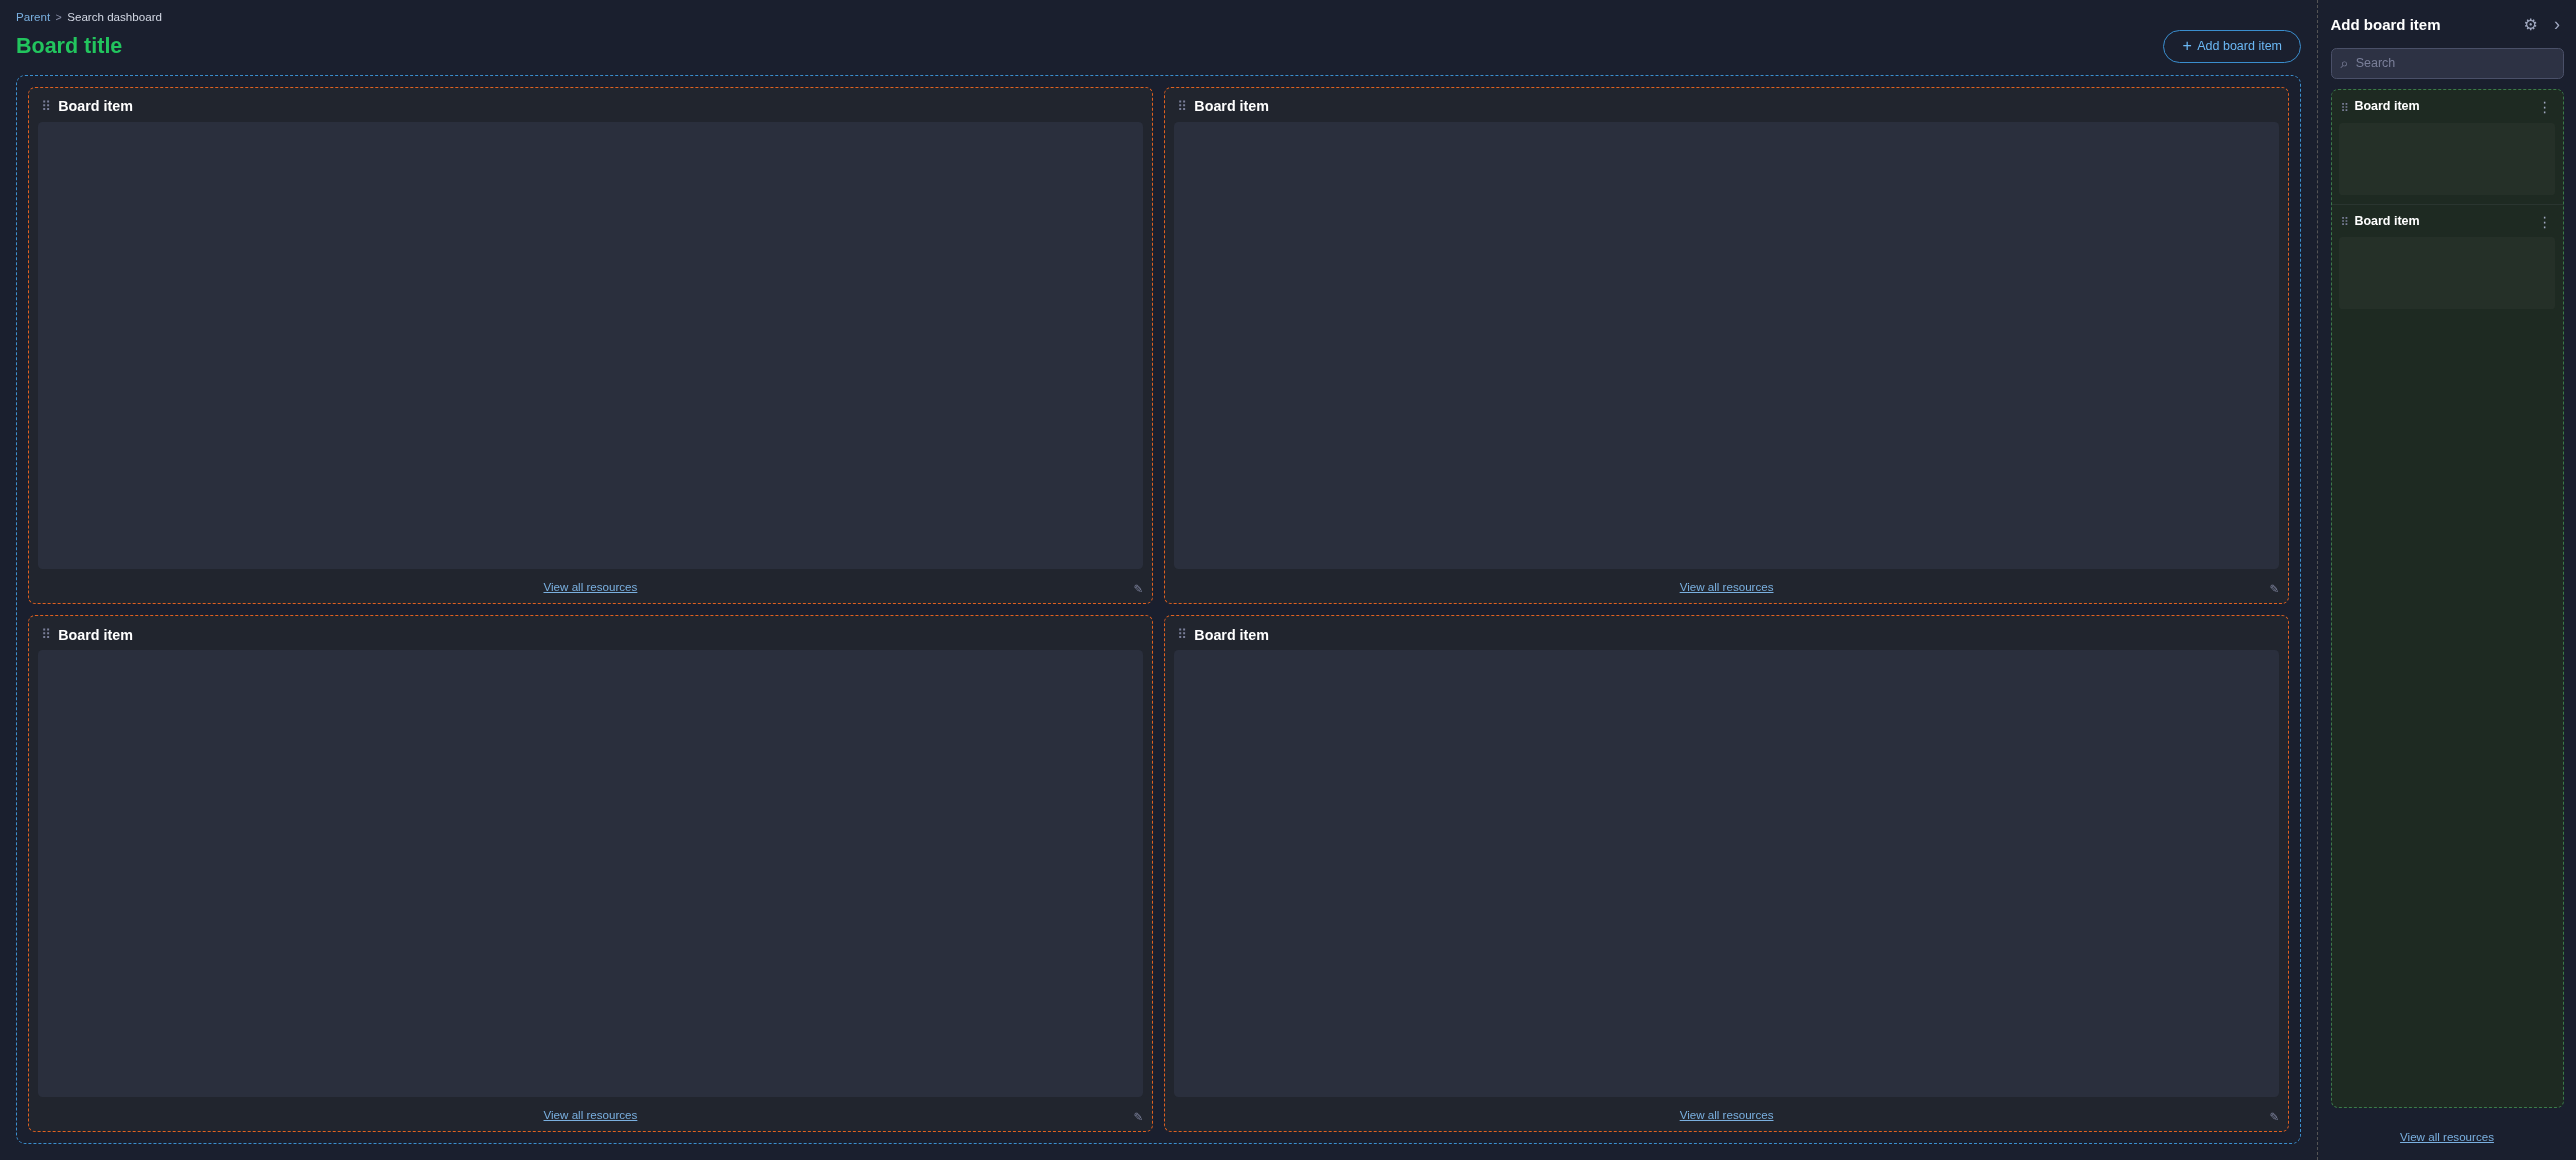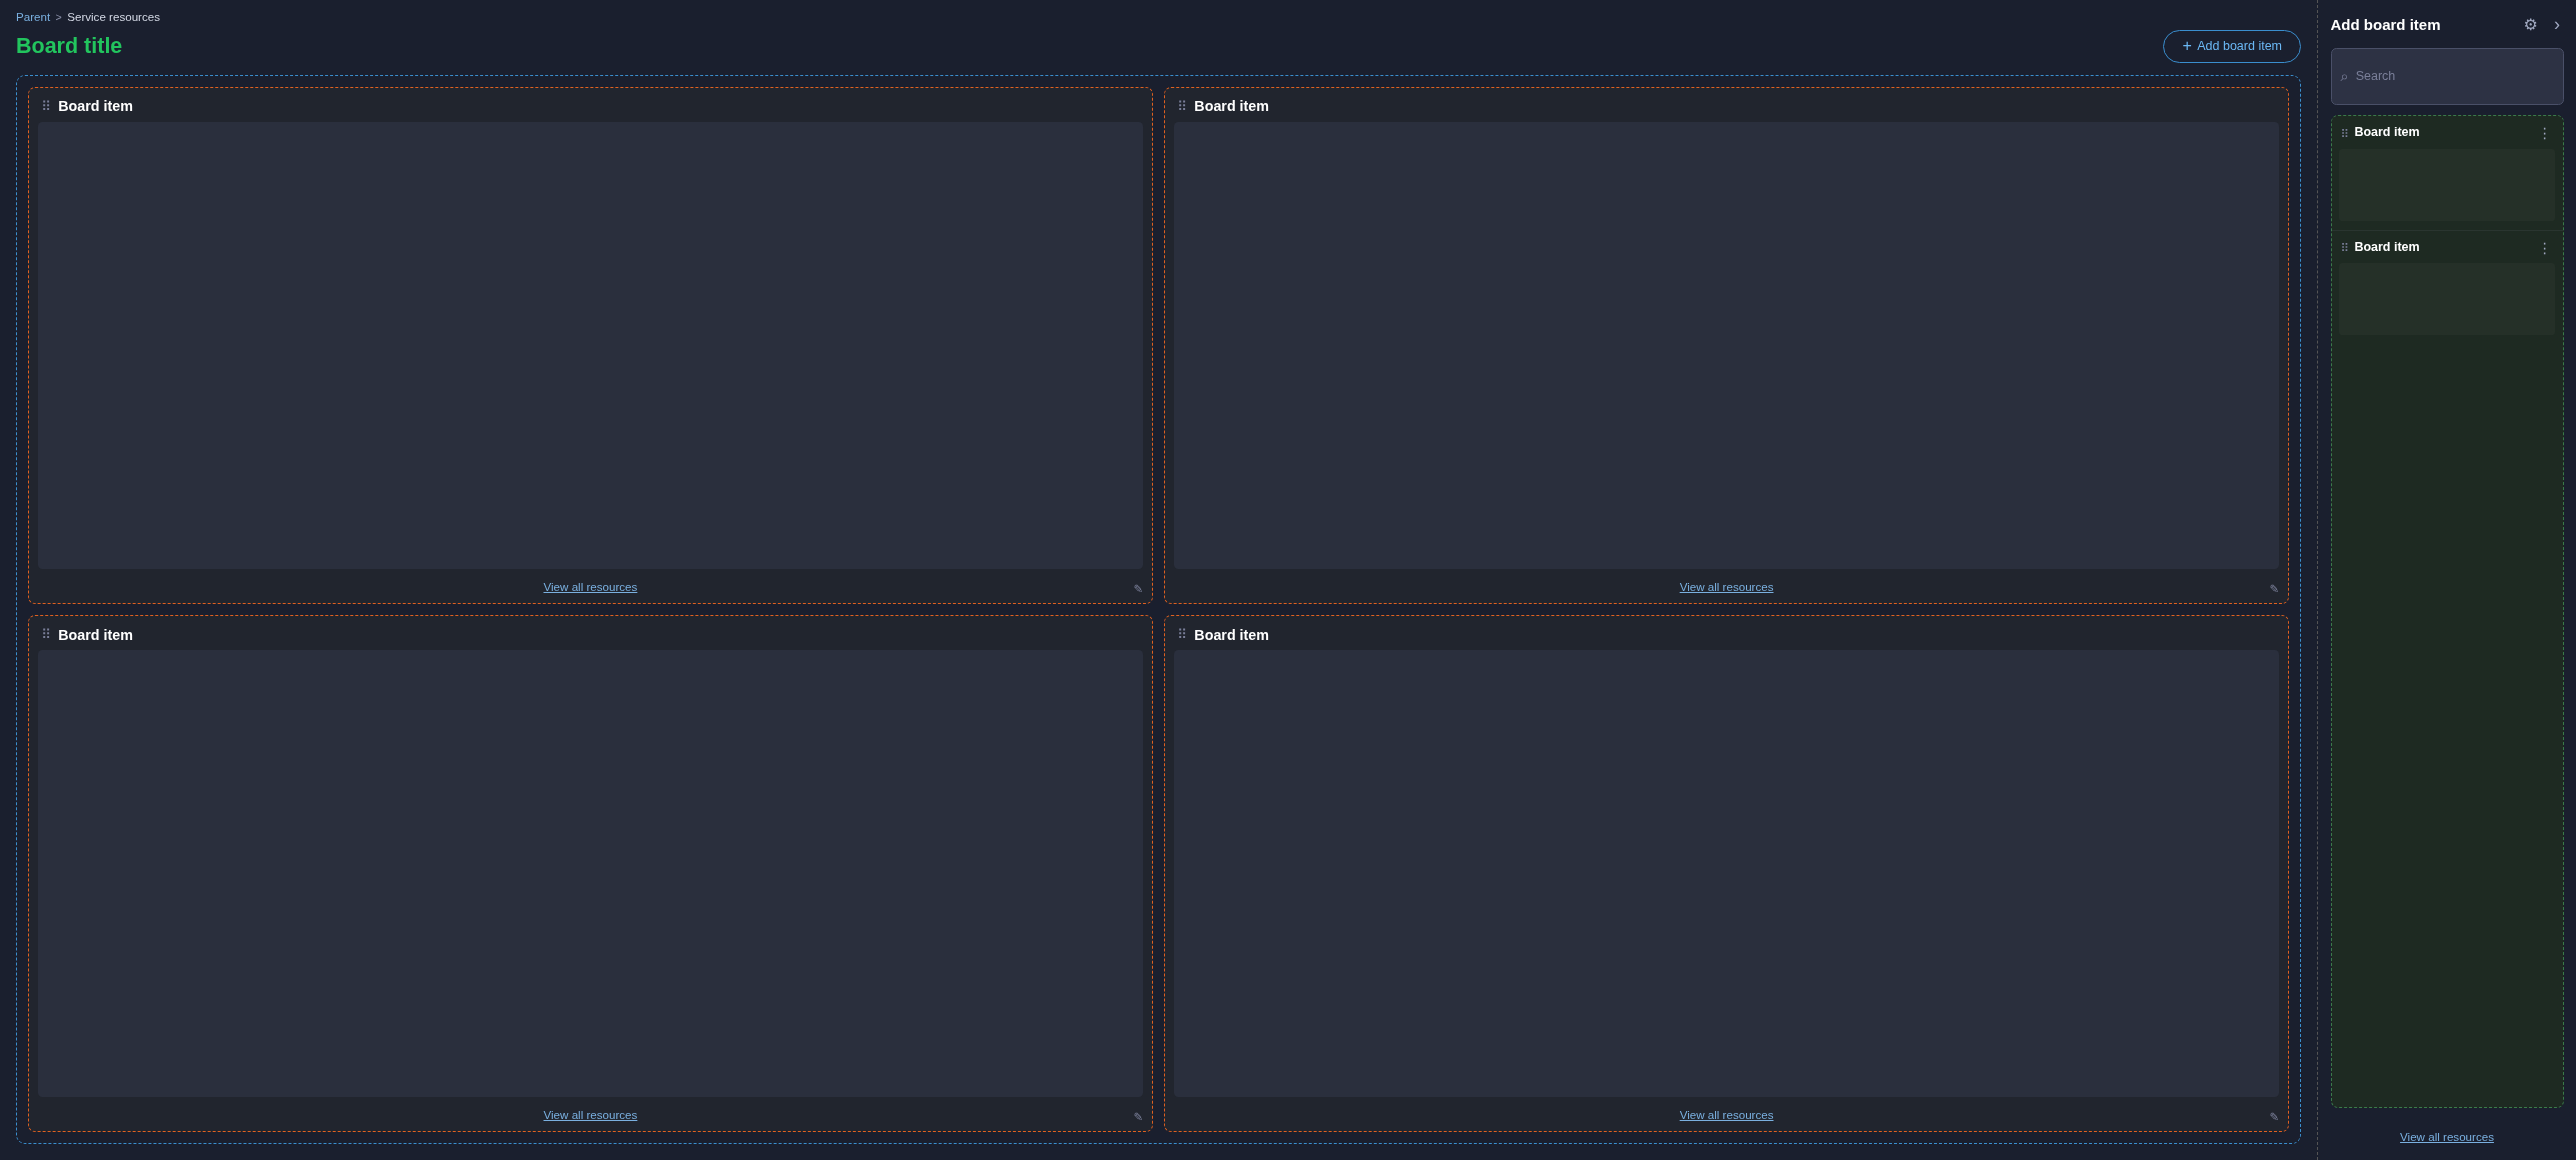--- a/index.html
+++ b/index.html
@@ -178,21 +178,21 @@
       padding: 1.8px 3.6px;
     }
 
     
     .search-bar {
       display: flex;
       align-items: center;
       background: #2d3244;
       border: 0.9px solid #4a5068;
       border-radius: 5.4px;
-      padding: 19px 9px;
+      padding: 6px 9px;
       gap: 7.2px;
     }
     .search-icon-svg {
       color: #7a7f99;
       font-size: 12.5px;
     }
     .search-input {
       background: none;
       border: none;
       outline: none;
@@ -270,21 +270,21 @@
     .three-dots::before { content: '⋮'; }
   </style>
 </head>
 <body>
 
 <div class="main-area">
 
   <nav class="breadcrumb">
     <a class="breadcrumb-link">Parent</a>
     <span class="breadcrumb-sep">&gt;</span>
-    <span class="breadcrumb-current">Service resources</span>
+    <span class="breadcrumb-current">Search dashboard</span>
   </nav>
 
   <div class="page-header">
     <h1 class="page-title">Board title</h1>
     <button class="add-board-btn">
       <span class="plus-icon">+</span>
       <span>Add board item</span>
     </button>
   </div>
 

